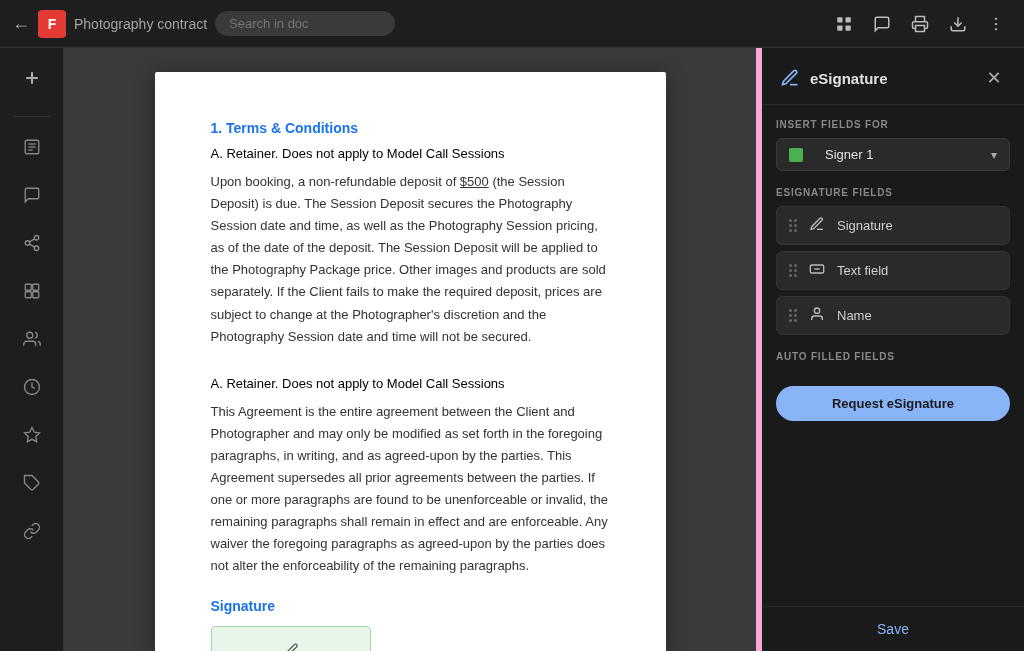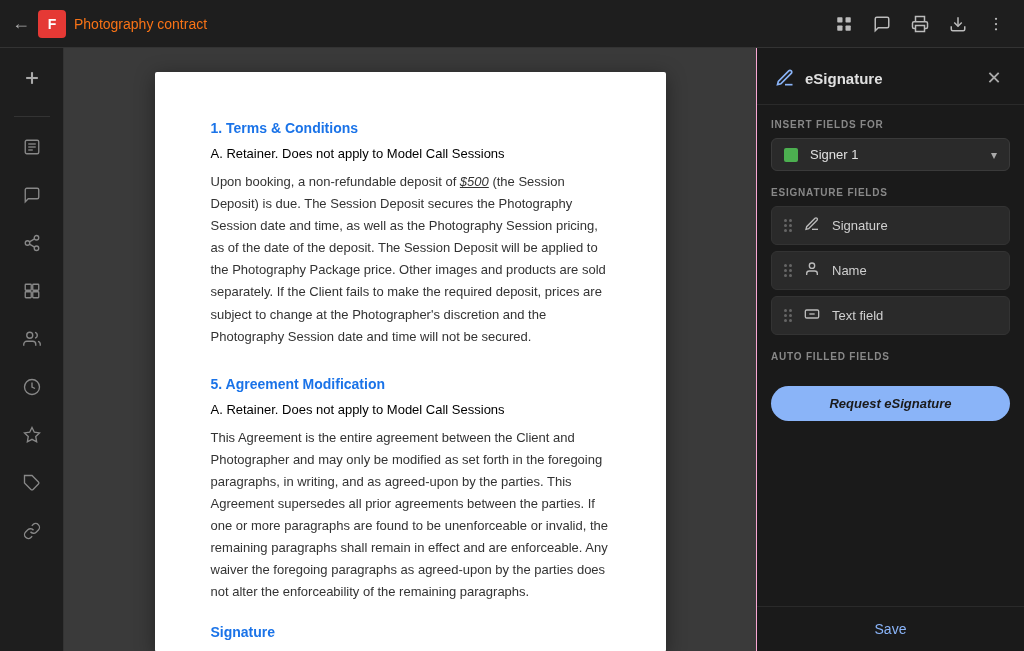--- a/index.html
+++ b/index.html
@@ -46,21 +46,21 @@
       border-radius: 4px;
       display: flex;
       align-items: center;
       justify-content: center;
       font-size: 14px;
       font-weight: bold;
       color: white;
       flex-shrink: 0;
     }
     .doc-title {
-      color: #f97316;
+      color: #a3a3a3;
       font-size: 14px;
       font-weight: 500;
     }
     .search-bar {
       background: #3a3a3a;
       border: none;
       border-radius: 20px;
       padding: 5px 14px;
       color: #aaa;
       font-size: 13px;
@@ -162,21 +162,21 @@
       font-size: 13px;
       font-weight: 500;
       margin-bottom: 10px;
     }
     .doc-text {
       color: #333;
       font-size: 13px;
       line-height: 1.7;
       margin-bottom: 20px;
     }
-    .doc-text u { text-decoration: underline; font-style: italic; }
+    .doc-text u { text-decoration: underline; }
     .section-gap { margin-top: 28px; }
 
     .signature-label {
       color: #1a73e8;
       font-size: 14px;
       font-weight: 600;
       margin-bottom: 12px;
       margin-top: 20px;
     }
     .signature-box {
@@ -193,21 +193,21 @@
       color: #555;
       font-size: 16px;
     }
 
     
     .esig-panel {
       width: 268px;
       background: #1a1a1a;
       display: flex;
       flex-direction: column;
-      border-left: 1px solid #f9a8d4;
+      border-left: 6px solid #f9a8d4;
       flex-shrink: 0;
     }
     .esig-header {
       display: flex;
       align-items: center;
       justify-content: space-between;
       padding: 16px 16px 12px;
       border-bottom: 1px solid #2a2a2a;
     }
     .esig-header-left {
@@ -257,21 +257,21 @@
       padding: 8px 12px;
       display: flex;
       align-items: center;
       justify-content: space-between;
       cursor: pointer;
       margin-bottom: 16px;
     }
     .signer-dropdown-left {
       display: flex;
       align-items: center;
-      gap: 12px;
+      gap: 22px;
     }
     .signer-dot {
       width: 14px;
       height: 14px;
       background: #4caf50;
       border-radius: 2px;
       flex-shrink: 0;
     }
     .signer-name {
       color: #e0e0e0;
@@ -333,21 +333,20 @@
       background: #8ab4f8;
       color: #1a1a1a;
       border: none;
       border-radius: 20px;
       padding: 10px 24px;
       font-size: 13px;
       font-weight: 600;
       cursor: pointer;
       width: 100%;
       margin-top: 8px;
-      font-style: italic;
     }
 
     
     .esig-footer {
       padding: 14px 28px;
       border-top: 1px solid #2a2a2a;
       display: flex;
       justify-content: center;
     }
     .save-btn {
@@ -375,20 +374,21 @@
 
 <div class="topbar">
   <div class="topbar-left">
     <button class="back-btn">
       <span>←</span>
     </button>
     <div class="app-icon">
       <span>F</span>
     </div>
     <span class="doc-title">Photography contract</span>
+    <input class="search-bar" type="text" placeholder="Search in doc" style="">
   </div>
   <div class="topbar-right">
     <button class="icon-btn">
       <svg width="18" height="18" viewBox="0 0 24 24" fill="currentColor">
           <rect x="3" y="3" width="7" height="7" rx="1"></rect>
           <rect x="14" y="3" width="7" height="7" rx="1"></rect>
           <rect x="3" y="14" width="7" height="7" rx="1"></rect>
           <rect x="14" y="14" width="7" height="7" rx="1"></rect>
         </svg>
     </button>
@@ -495,21 +495,20 @@
   </div>
 
   <div class="doc-area">
     <div class="doc-page">
       <div class="section-title">1. Terms &amp; Conditions</div>
       <div class="subsection-title">A. Retainer.  Does not apply to Model Call Sessions</div>
       <p class="doc-text">
         Upon booking, a non-refundable deposit of <u>$500</u> (the Session Deposit) is due. The Session Deposit secures the Photography Session date and time, as well as the Photography Session pricing, as of the date of the deposit. The Session Deposit will be applied to the Photography Package price. Other images and products are sold separately. If the Client fails to make the required deposit, prices are subject to change at the Photographer's discretion and the Photography Session date and time will not be secured.
       </p>
       <div class="section-gap"></div>
-      <div class="section-title">5. Agreement Modification</div>
       <div class="subsection-title">A. Retainer.  Does not apply to Model Call Sessions</div>
       <p class="doc-text">This Agreement is the entire agreement between the Client and Photographer and may only be modified as set forth in the foregoing paragraphs, in writing, and as agreed-upon by the parties.  This Agreement supersedes all prior agreements between the parties. If one or more paragraphs are found to be unenforceable or invalid, the remaining paragraphs shall remain in effect and are enforceable. Any waiver the foregoing paragraphs as agreed-upon by the parties does not alter the enforceability of the remaining paragraphs.</p>
       <div class="signature-label">Signature</div>
       <div class="signature-box">
         <span class="signature-pen-icon">
           <svg width="18" height="18" viewBox="0 0 24 24" fill="none" stroke="currentColor" stroke-width="1.8">
               <path d="M12 20h9"></path>
               <path d="M16.5 3.5a2.121 2.121 0 0 1 3 3L7 19l-4 1 1-4L16.5 3.5z"></path>
             </svg>
         </span>
@@ -573,44 +572,44 @@
           <div class="field-drag-icon">
             <div class="field-drag-dot"></div>
               <div class="field-drag-dot"></div>
             <div class="field-drag-dot"></div>
               <div class="field-drag-dot"></div>
             <div class="field-drag-dot"></div>
               <div class="field-drag-dot"></div>
           </div>
           <span class="field-icon">
             <svg width="16" height="16" viewBox="0 0 24 24" fill="none" stroke="currentColor" stroke-width="2">
+                <rect x="2" y="6" width="20" height="12" rx="2"></rect>
+                <path d="M8 12h8"></path>
+              </svg>
+          </span>
+          <span class="field-label">Text field</span>
+        </div>
+
+        <div class="field-item">
+          <div class="field-drag-icon">
+            <div class="field-drag-dot"></div>
+              <div class="field-drag-dot"></div>
+            <div class="field-drag-dot"></div>
+              <div class="field-drag-dot"></div>
+            <div class="field-drag-dot"></div>
+              <div class="field-drag-dot"></div>
+          </div>
+          <span class="field-icon">
+            <svg width="16" height="16" viewBox="0 0 24 24" fill="none" stroke="currentColor" stroke-width="2">
                 <path d="M20 21v-2a4 4 0 0 0-4-4H8a4 4 0 0 0-4 4v2"></path>
                 <circle cx="12" cy="7" r="4"></circle>
               </svg>
           </span>
           <span class="field-label">Name</span>
         </div>
-
-        <div class="field-item">
-          <div class="field-drag-icon">
-            <div class="field-drag-dot"></div>
-              <div class="field-drag-dot"></div>
-            <div class="field-drag-dot"></div>
-              <div class="field-drag-dot"></div>
-            <div class="field-drag-dot"></div>
-              <div class="field-drag-dot"></div>
-          </div>
-          <span class="field-icon">
-            <svg width="16" height="16" viewBox="0 0 24 24" fill="none" stroke="currentColor" stroke-width="2">
-                <rect x="2" y="6" width="20" height="12" rx="2"></rect>
-                <path d="M8 12h8"></path>
-              </svg>
-          </span>
-          <span class="field-label">Text field</span>
-        </div>
       </div>
 
       
       <div class="auto-section">
         <div class="section-label">AUTO FILLED FIELDS</div>
       </div>
 
       
       <button class="request-btn">Request eSignature</button>
     </div>

